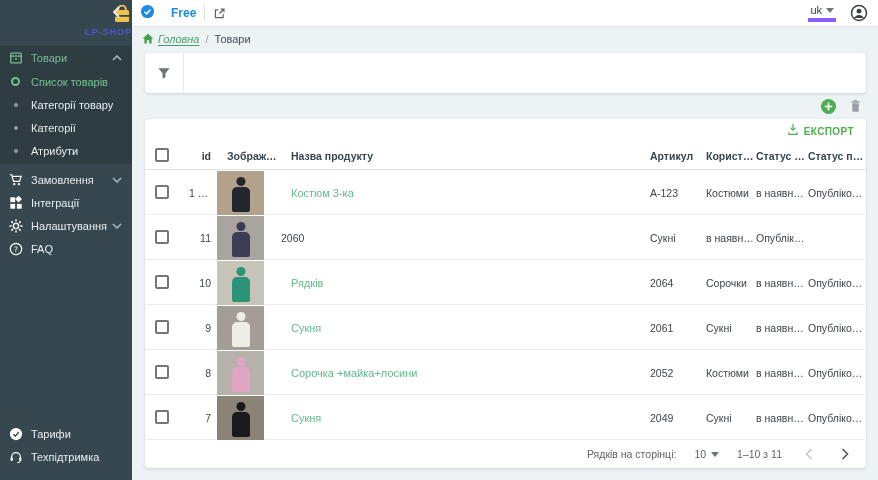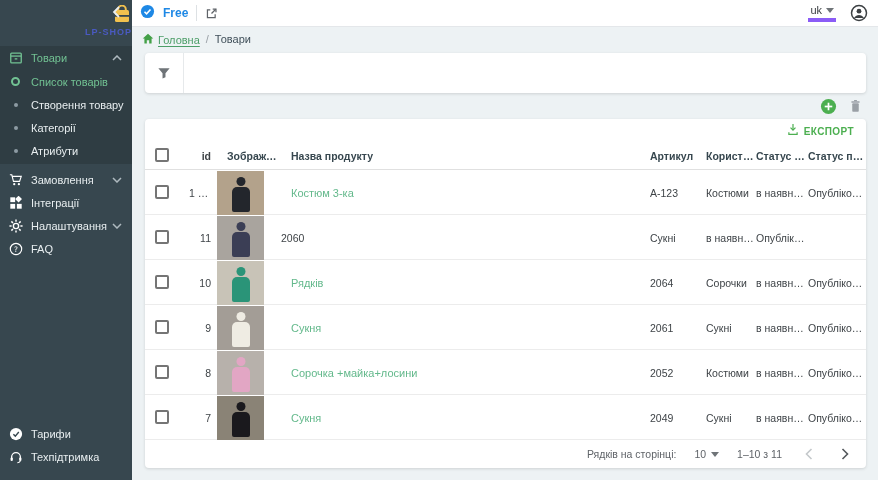--- a/index.html
+++ b/index.html
@@ -22,31 +22,31 @@
   .bullet { width:4px; height:4px; border-radius:50%; background:#8d9ba3; }
   .bullet.active { width:9px; height:9px; border:2px solid #72c293; background:transparent; }
   .nlabel { font-size:11px; color:#e8eef0; white-space:nowrap; }
   .nlabel.green { color:#72c293; }
   .chev { margin-left:auto; margin-right:10px; display:flex; }
   .sb-footer { margin-top:auto; padding-bottom:12px; }
 
   
   .main { flex:1; display:flex; flex-direction:column; }
   .topbar { height:30px; background:#ffffff; border-bottom:1px solid #e4e7ea; display:flex; align-items:center; padding:0 10px 0 8px; }
-  .plan-badge { display:flex; align-items:center; gap:8px; cursor:pointer; }
+  .plan-badge { display:flex; align-items:center; gap:16px; cursor:pointer; }
   .plan-label { font-size:12px; font-weight:bold; color:#1e88e5; }
   .tb-divider { width:1px; height:16px; background:#dde1e4; margin:0 8px; }
   .iconbtn { display:flex; align-items:center; justify-content:center; cursor:pointer; }
   .tb-right { margin-left:auto; display:flex; align-items:center; gap:14px; }
   .lang-select { display:flex; align-items:center; gap:4px; border-bottom:4px solid #8b5cf6; padding:0 2px 2px 2px; cursor:pointer; }
   .lang-label { font-size:11px; color:#3c4043; }
   .caret { width:0; height:0; border-left:4px solid transparent; border-right:4px solid transparent; border-top:5px solid #6f7478; }
 
   .breadcrumb { height:26px; display:flex; align-items:center; gap:6px; padding-left:10px; font-size:11px; background:#edf2f4; }
-  .bc-home { display:flex; align-items:flex-end; gap:4px; cursor:pointer; }
+  .bc-home { display:flex; align-items:flex-start; gap:4px; cursor:pointer;font-style:italic; }
   .bc-link { color:#4c9e68; text-decoration:underline; text-underline-offset:2px; }
   .bc-sep { color:#9aa0a6; }
   .bc-current { color:#41505a; }
 
   .content { flex:1; padding:2px 12px 12px 13px; }
   .filter-card { height:40px; background:#fff; border-radius:4px; box-shadow:0 1px 3px rgba(60,64,67,.18); display:flex; align-items:center; }
   .filter-btn { width:38px; height:40px; display:flex; align-items:center; justify-content:center; cursor:pointer; }
   .filter-div { width:1px; height:40px; background:#e6e9eb; }
 
   .actions-row { height:26px; display:flex; align-items:center; justify-content:flex-end; gap:12px; padding-right:4px; }
@@ -116,21 +116,21 @@
         <div class="nav-item">
           <span class="bullet-box">
               <span class="bullet active"></span>
             </span>
           <span class="nlabel green">Список товарів</span>
         </div>
         <div class="nav-item">
           <span class="bullet-box">
               <span class="bullet"></span>
             </span>
-          <span class="nlabel">Створення товару</span>
+          <span class="nlabel">Категорії товару</span>
         </div>
         <div class="nav-item">
           <span class="bullet-box">
               <span class="bullet"></span>
             </span>
           <span class="nlabel">Категорії</span>
         </div>
         <div class="nav-item">
           <span class="bullet-box">
               <span class="bullet"></span>

